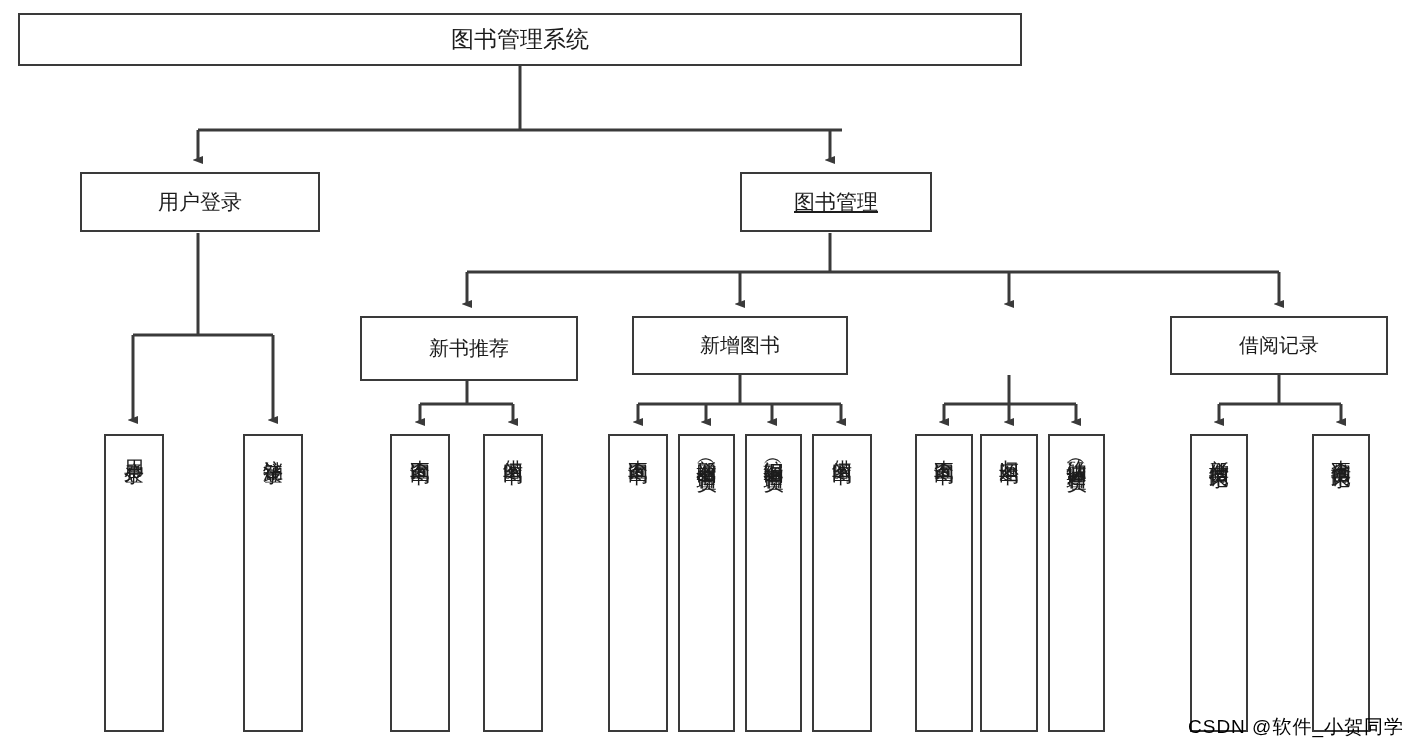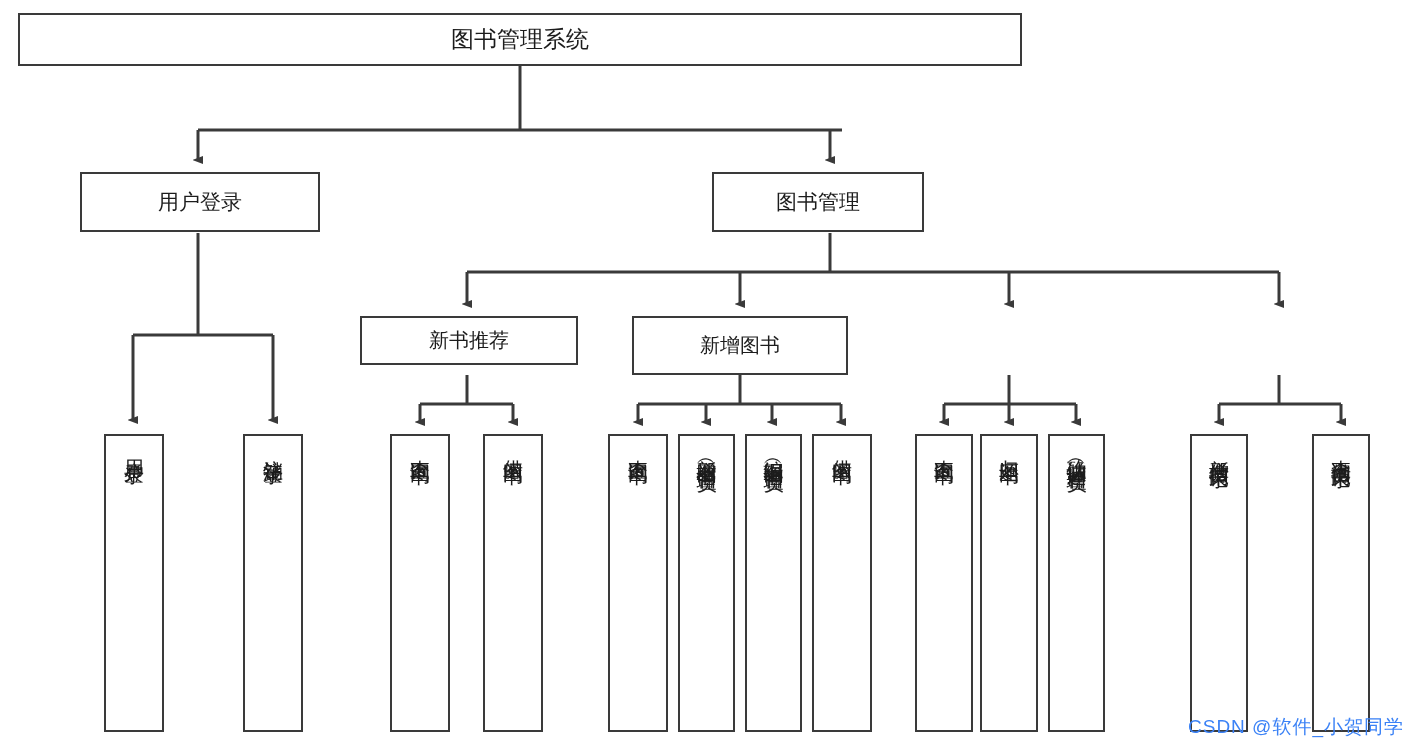--- a/index.html
+++ b/index.html
@@ -56,21 +56,21 @@
     align-items: center;
     line-height: 1.05;
   }
   .node .label {
     white-space: pre-wrap;
     text-align: center;
   }
   .watermark {
     position: absolute;
     font-size: 19px;
-    color: #3b82f6;
+    color: #000000;
     letter-spacing: 1px;
     z-index: 5;
     white-space: nowrap;
   }
 </style>
 </head>
 <body>
 
 <div id="canvas">
 
@@ -124,29 +124,32 @@
     </g>
   </svg>
 
   <div class="node root" style="left:18px; top:13px; width:1004px; height:53px;">
     <span class="label">图书管理系统</span>
   </div>
 
   <div class="node l1" style="left:80px; top:172px; width:240px; height:60px;">
     <span class="label">用户登录</span>
   </div>
-  <div class="node l1" style="left:712px; top:172px; width:212px; height:60px;">
+  <div class="node l1" style="left:740px; top:172px; width:192px; height:60px;text-decoration:underline;">
     <span class="label">图书管理</span>
   </div>
 
-  <div class="node l2" style="left:360px; top:316px; width:218px; height:49px;">
+  <div class="node l2" style="left:360px; top:316px; width:218px; height:65px;">
     <span class="label">新书推荐</span>
   </div>
   <div class="node l2" style="left:632px; top:316px; width:216px; height:59px;">
     <span class="label">新增图书</span>
+  </div>
+  <div class="node l2" style="left:1170px; top:316px; width:218px; height:59px;">
+    <span class="label">借阅记录</span>
   </div>
 
   <div class="node leaf" style="left:104px; top:434px; width:60px; height:298px;">
     <span class="label">用户登录</span>
   </div>
   <div class="node leaf" style="left:243px; top:434px; width:60px; height:298px;">
     <span class="label">注销登录</span>
   </div>
 
   <div class="node leaf" style="left:390px; top:434px; width:60px; height:298px;">

